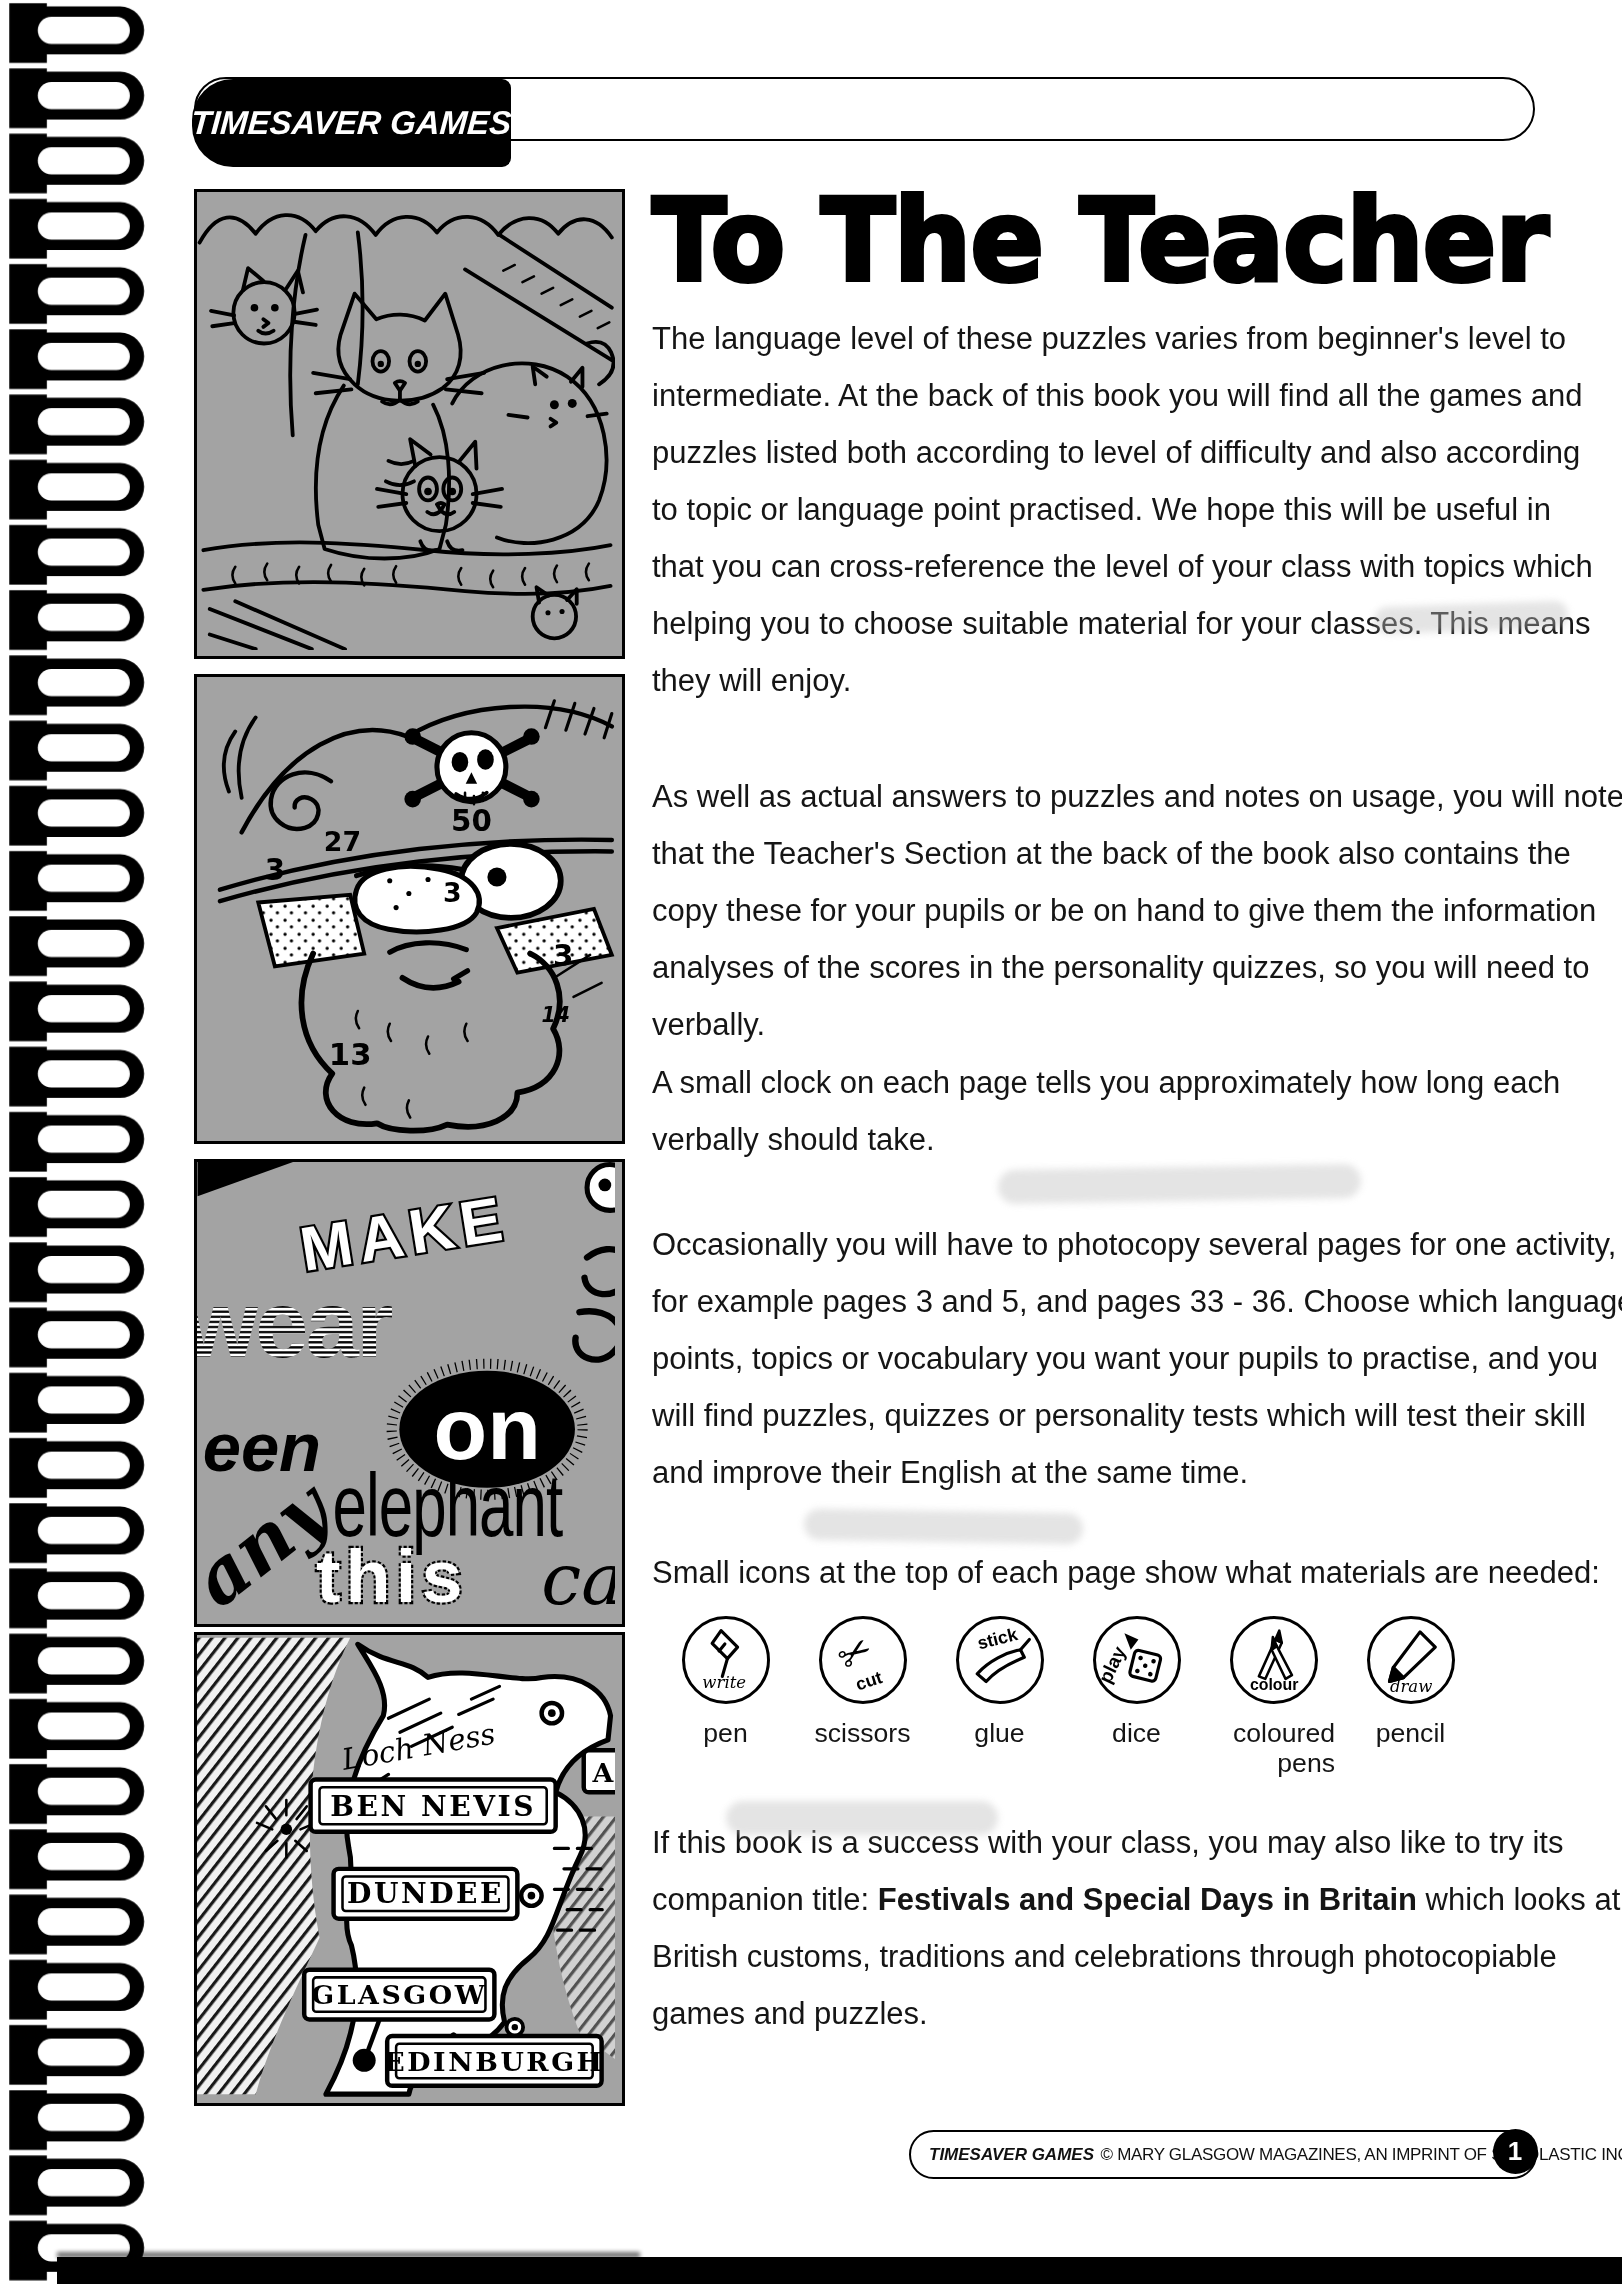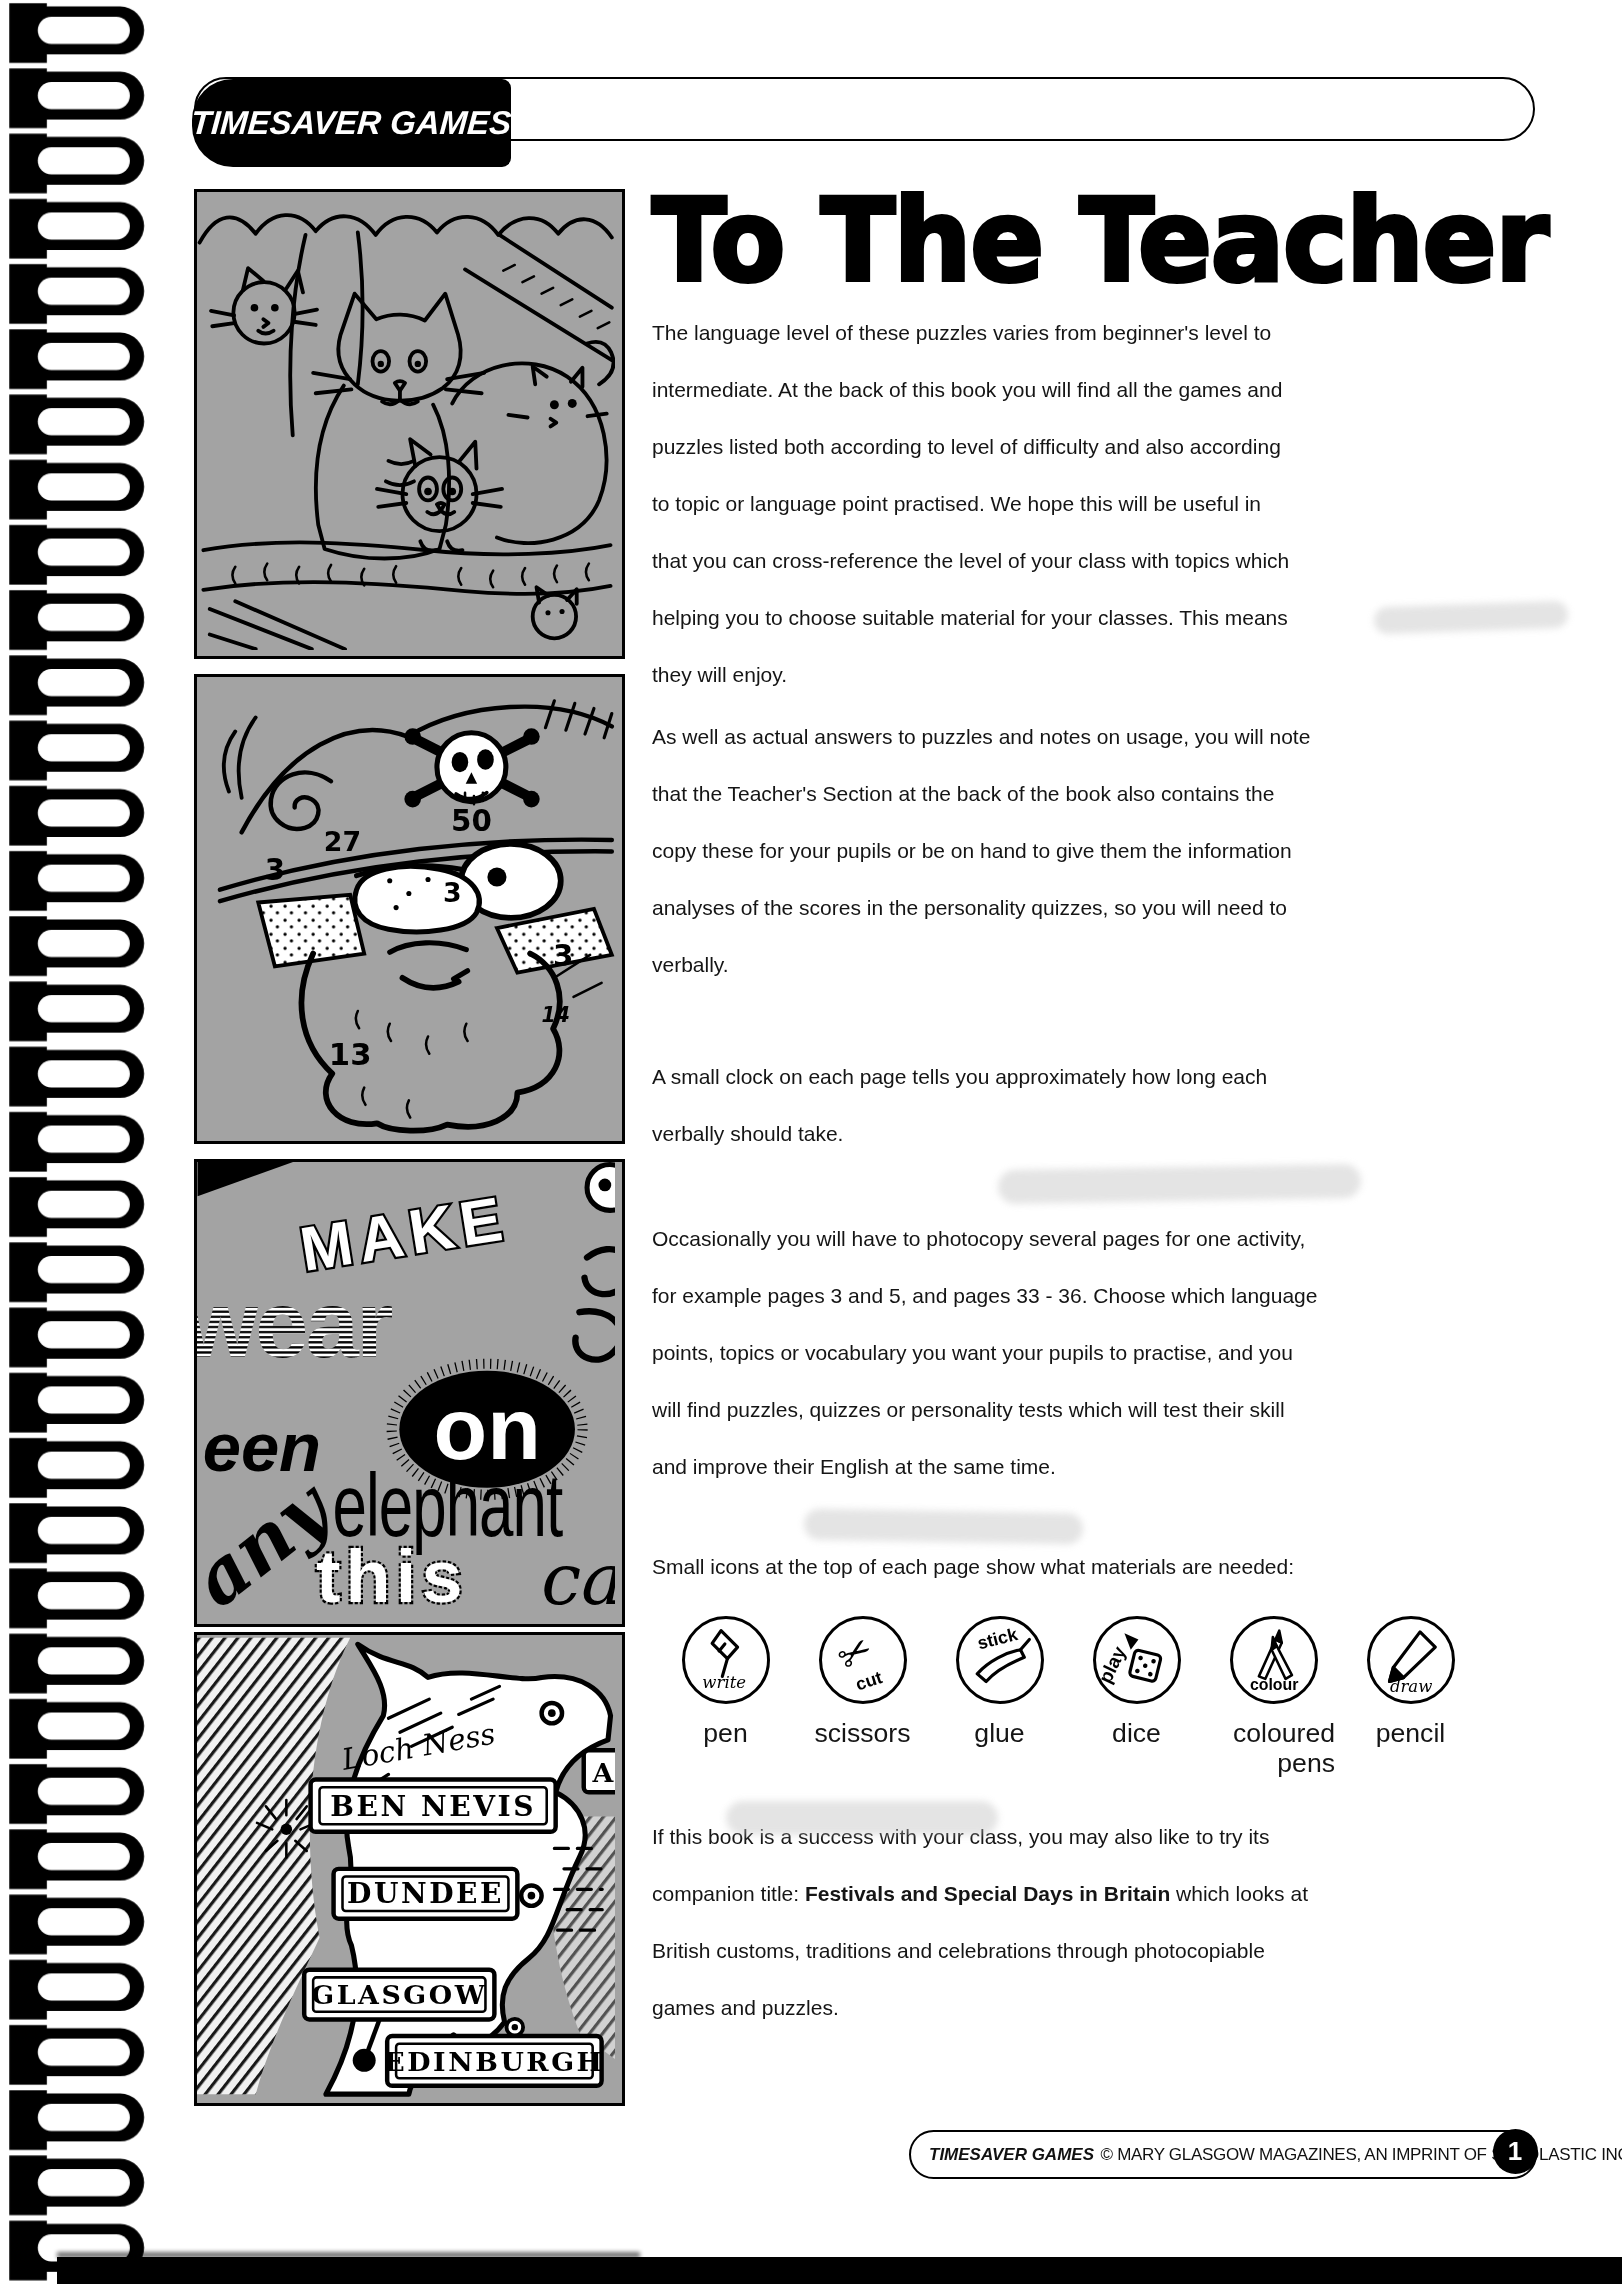--- a/index.html
+++ b/index.html
@@ -17,21 +17,21 @@
          border-radius:41px 9px 9px 41px;display:flex;align-items:center;justify-content:center;}
   .badge span{color:#fff;font-size:33px;font-weight:bold;font-style:italic;
               letter-spacing:0px;transform:skewX(-4deg);white-space:nowrap;}
 
   
   .title{position:absolute;left:652px;top:174px;width:960px;font-family:"DejaVu Sans","Liberation Sans",sans-serif;
          font-size:109px;font-weight:bold;letter-spacing:-1.3px;color:#000;
          -webkit-text-stroke:3.9px #000;white-space:nowrap;transform:scale(1.0,1.05);transform-origin:left top;}
 
   
-  .para{position:absolute;left:652px;width:947px;font-size:21px;color:#151515;}
+  .para{position:absolute;left:652px;width:947px;font-size:31px;color:#151515;}
   .bl{height:57px;white-space:nowrap;}
   .em-bi{font-weight:bold;}
 
   
   .illo{position:absolute;left:194px;width:425px;border:3.2px solid #000;background:#a3a3a3;overflow:hidden;}
   .illo svg{display:block;}
   #box-cats{top:189px;height:464px;}
   #box-pirate{top:674px;height:464px;}
   #box-words{top:1159px;height:462px;}
   #box-map{top:1632px;height:468px;}
@@ -88,21 +88,21 @@
   <div class="para" style="top:321px">
     <div class="bl">The language level of these puzzles varies from beginner's level to</div>
     <div class="bl">intermediate. At the back of this book you will find all the games and</div>
     <div class="bl">puzzles listed both according to level of difficulty and also according</div>
     <div class="bl">to topic or language point practised. We hope this will be useful in</div>
     <div class="bl">that you can cross-reference the level of your class with topics which</div>
     <div class="bl">helping you to choose suitable material for your classes. This means</div>
     <div class="bl">they will enjoy.</div>
   </div>
 
-  <div class="para" style="top:725px">
+  <div class="para" style="top:779px">
     <div class="bl">As well as actual answers to puzzles and notes on usage, you will note</div>
     <div class="bl">that the Teacher's Section at the back of the book also contains the</div>
     <div class="bl">copy these for your pupils or be on hand to give them the information</div>
     <div class="bl">analyses of the scores in the personality quizzes, so you will need to</div>
     <div class="bl">verbally.</div>
   </div>
 
   <div class="para" style="top:1065px">
     <div class="bl">A small clock on each page tells you approximately how long each</div>
     <div class="bl">verbally should take.</div>

